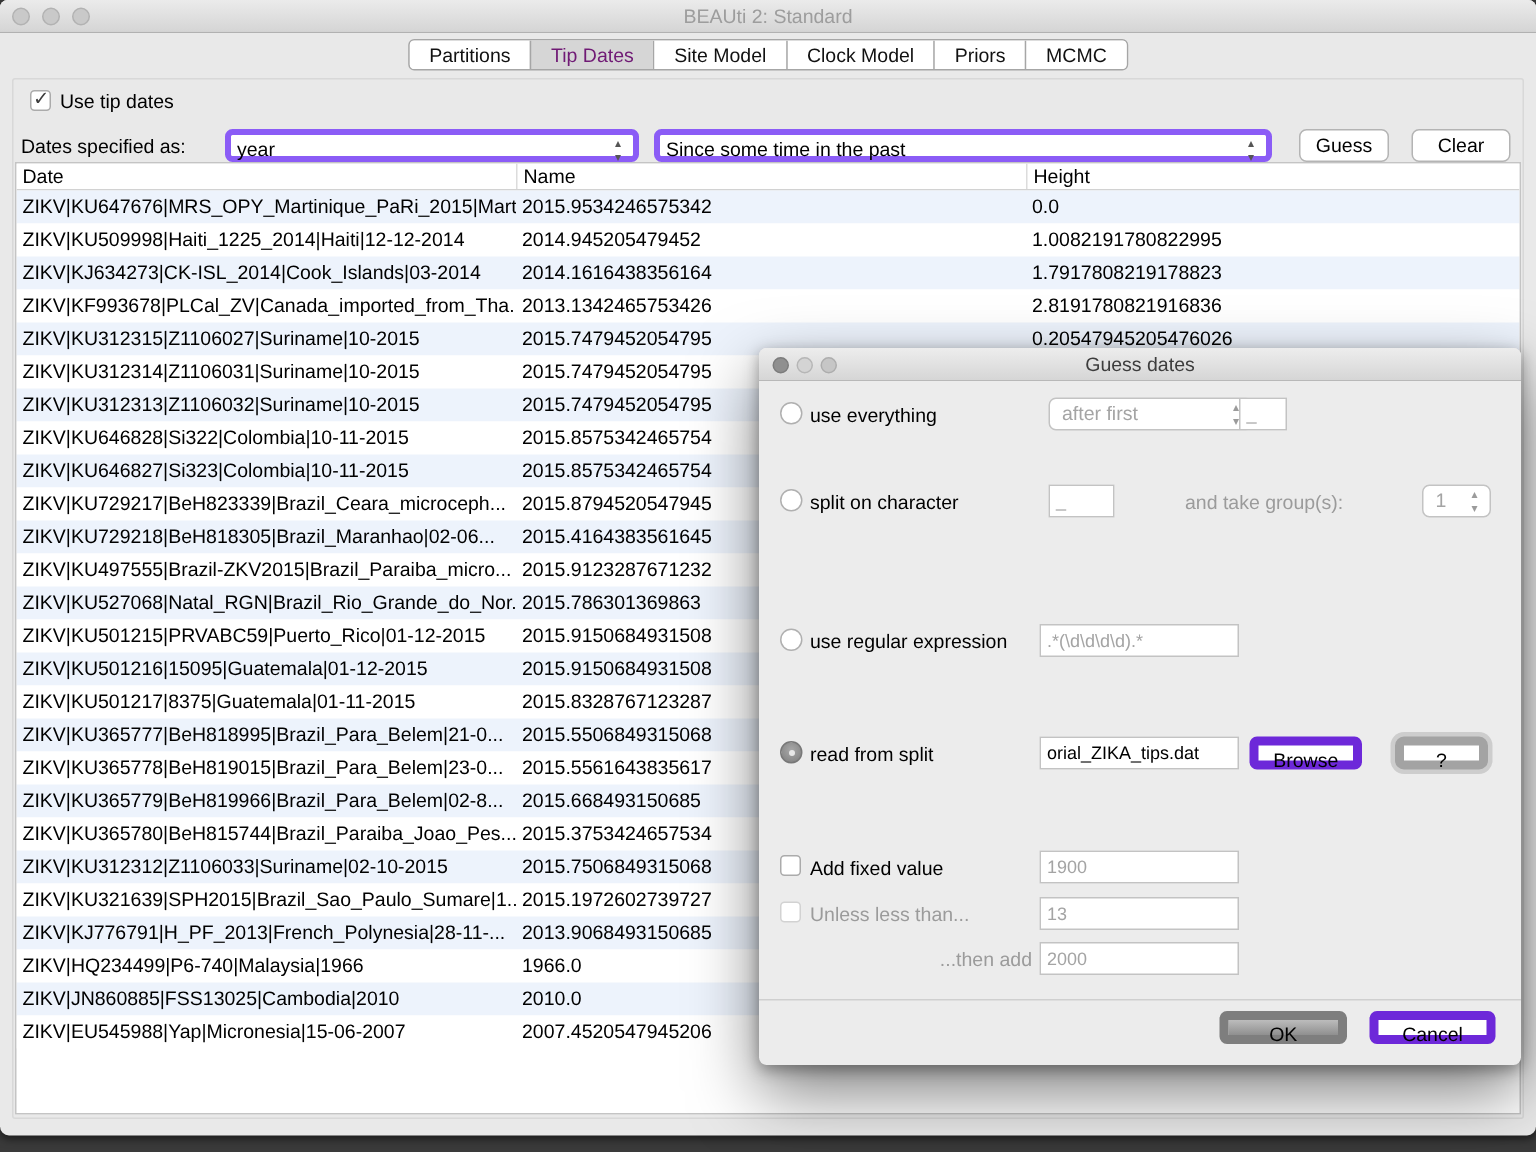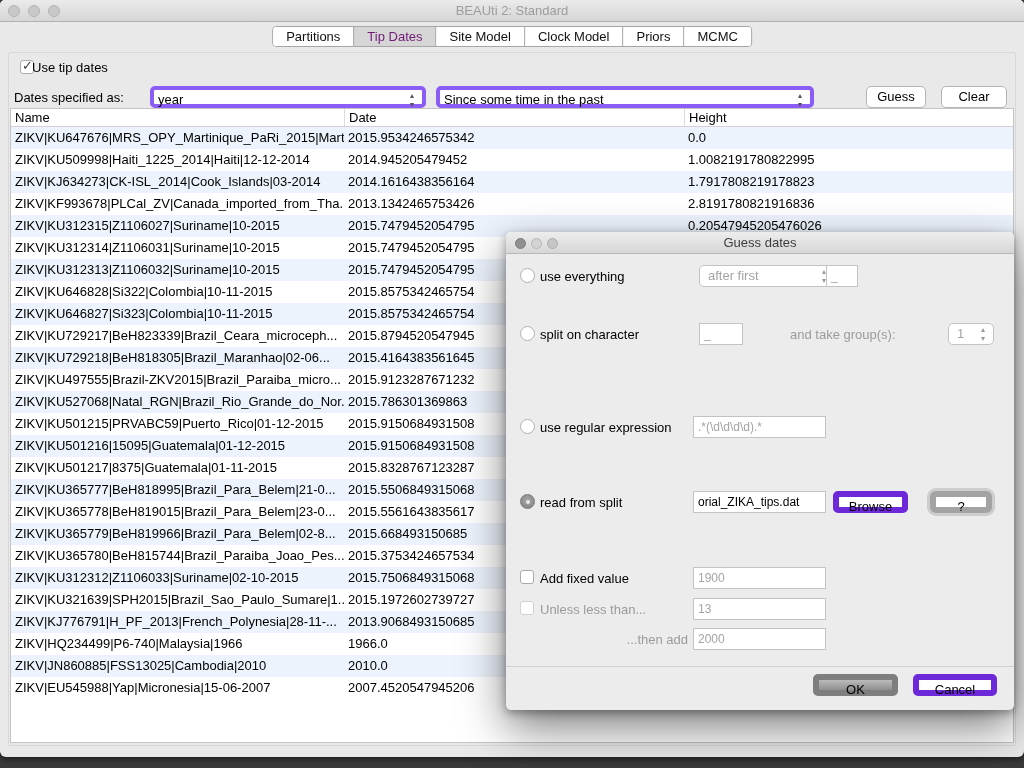--- a/index.html
+++ b/index.html
@@ -29,30 +29,30 @@
   .tab.selected { background:#d6d6d6; color:#701a75; }
 
   
   .content-frame { position:absolute; left:8px; right:8px; top:52px; bottom:11px;
                    border:1px solid #d8d8d8; border-radius:2px; }
 
   .row-usetip { position:absolute; left:20px; top:60px; height:16px; }
   .checkbox { position:absolute; left:0; top:0; width:14px; height:14px;
               background:#fff; border:1px solid #ababab; border-radius:3px; }
   .checkbox .mark { position:absolute; left:1px; top:-3px; font-size:13px; color:#3c3c3c; }
-  .usetip-label { position:absolute; left:12px; top:0; font-size:13px; color:#000; white-space:nowrap; }
+  .usetip-label { position:absolute; left:20px; top:0; font-size:13px; color:#000; white-space:nowrap; }
 
   .row-dates { position:absolute; left:0; top:86px; height:22px; width:100%; font-size:13px; }
   .dates-label { position:absolute; left:14px; top:4px; color:#000; }
   .combo { position:absolute; height:22px; background:#fff; border:4px solid #8b5cf6;
            border-radius:5px; font-size:13px; color:#000; line-height:20px; padding-left:4px; }
   .combo .stepper { position:absolute; right:5px; top:1px; font-size:8px; line-height:9px;
                     color:#555; text-align:center; width:10px; }
   .combo1 { left:150px; width:276px; }
-  .combo2 { left:436px; width:378px; }
+  .combo2 { left:436px; width:412px; }
   .btn { position:absolute; height:22px; background:#fff; border:1px solid #b4b4b4;
          border-radius:5px; font-size:13px; color:#000; text-align:center; line-height:20px; }
   .btn-guess { left:866px; width:60px; }
   .btn-clear { left:941px; width:66px; }
 
   
   .tablewrap { position:absolute; left:10px; right:10px; top:108px; bottom:14px;
                background:#fff; border:1px solid #c4c4c4; overflow:hidden; }
   .thead { display:grid; grid-template-columns:333px 340px 1fr; height:18px;
            border-bottom:1px solid #d2d2d2; background:#fff; }
@@ -148,22 +148,22 @@
     <div class="combo combo2">
       <span>Since some time in the past</span>
       <span class="stepper"><span>▴</span><br><span>▾</span></span>
     </div>
     <div class="btn btn-guess">Guess</div>
     <div class="btn btn-clear">Clear</div>
   </div>
 
   <div class="tablewrap">
     <div class="thead">
+      <div class="th">Date</div>
       <div class="th">Name</div>
-      <div class="th">Date</div>
       <div class="th">Height</div>
     </div>
     <div>
         <div class="trow alt">
           <div class="tcell">ZIKV|KU647676|MRS_OPY_Martinique_PaRi_2015|Mart...</div>
           <div class="tcell">2015.9534246575342</div>
           <div class="tcell">0.0</div>
         </div>
         <div class="trow">
           <div class="tcell">ZIKV|KU509998|Haiti_1225_2014|Haiti|12-12-2014</div>

